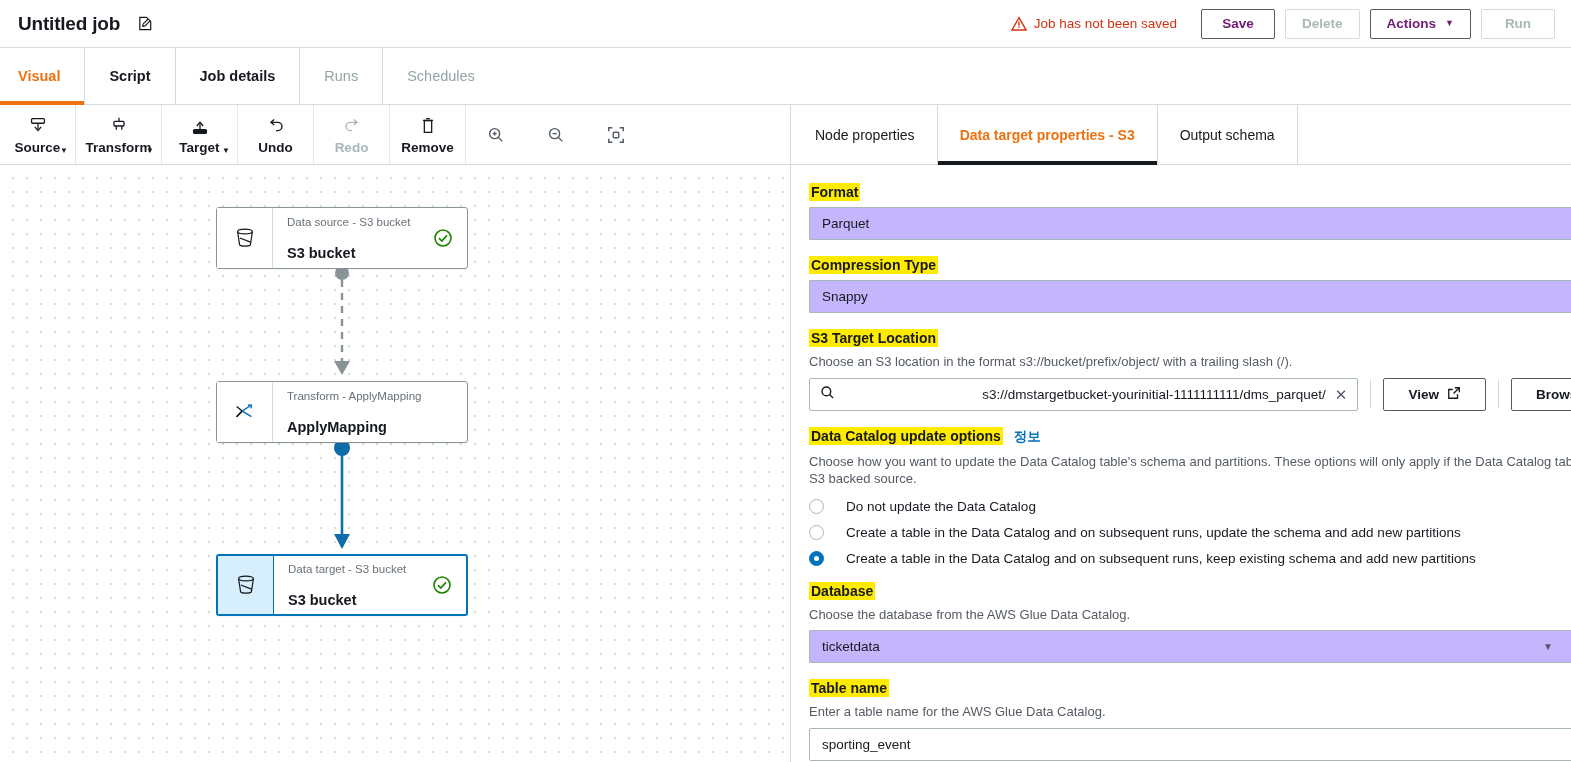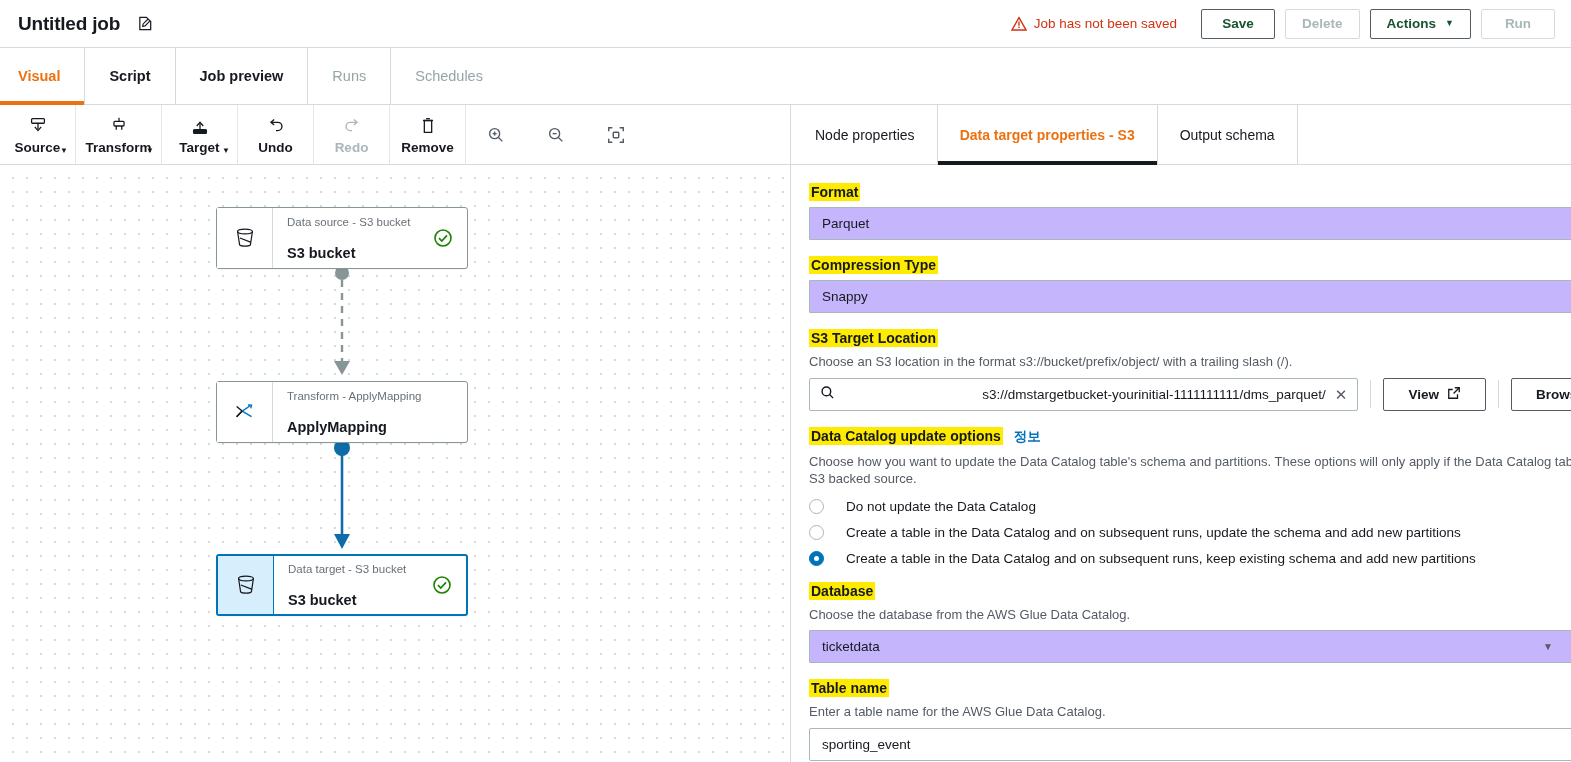--- a/index.html
+++ b/index.html
@@ -32,21 +32,21 @@
     padding-right: 16px;
   }
   .unsaved {
     display: flex; align-items: center; gap: 7px;
     color: #d13212; font-size: 13.5px; margin-right: 14px;
   }
   .warn-icon { width: 16px; height: 16px; display:block; }
   .btn {
     height: 30px; min-width: 74px; padding: 0 16px;
     border: 1px solid #545b64; border-radius: 2px;
-    background: #ffffff; color: #14532d;
+    background: #ffffff; color: #701a75;
     font-family: "Liberation Sans", sans-serif;
     font-size: 13.5px; font-weight: bold;
     display: flex; align-items: center; justify-content: center;
     cursor: pointer; margin-left: 10px; white-space: nowrap;
   }
   .btn.disabled {
     border-color: #d5dbdb; color: #aab7b8; cursor: default;
   }
   .btn .caret { margin-left: 9px; font-size: 9px; line-height: 1; }
 
@@ -239,21 +239,21 @@
       <span>Actions</span>
       <span class="caret">▼</span>
     </div>
     <div class="btn disabled">Run</div>
   </div>
 </div>
 
 <div class="tabsbar">
   <div class="tab active">Visual</div>
   <div class="tab">Script</div>
-  <div class="tab">Job preview</div>
+  <div class="tab">Job details</div>
   <div class="tab muted">Runs</div>
   <div class="tab muted last">Schedules</div>
 </div>
 
 <div class="canvas-toolbar">
 
   <div class="tool">
     <svg width="22" height="22" viewBox="0 0 24 24" fill="none" stroke="#16191f" stroke-width="1.4">
       <rect x="5" y="4" width="14" height="5" rx="1"></rect>
       <path d="M12 9v7"></path>

